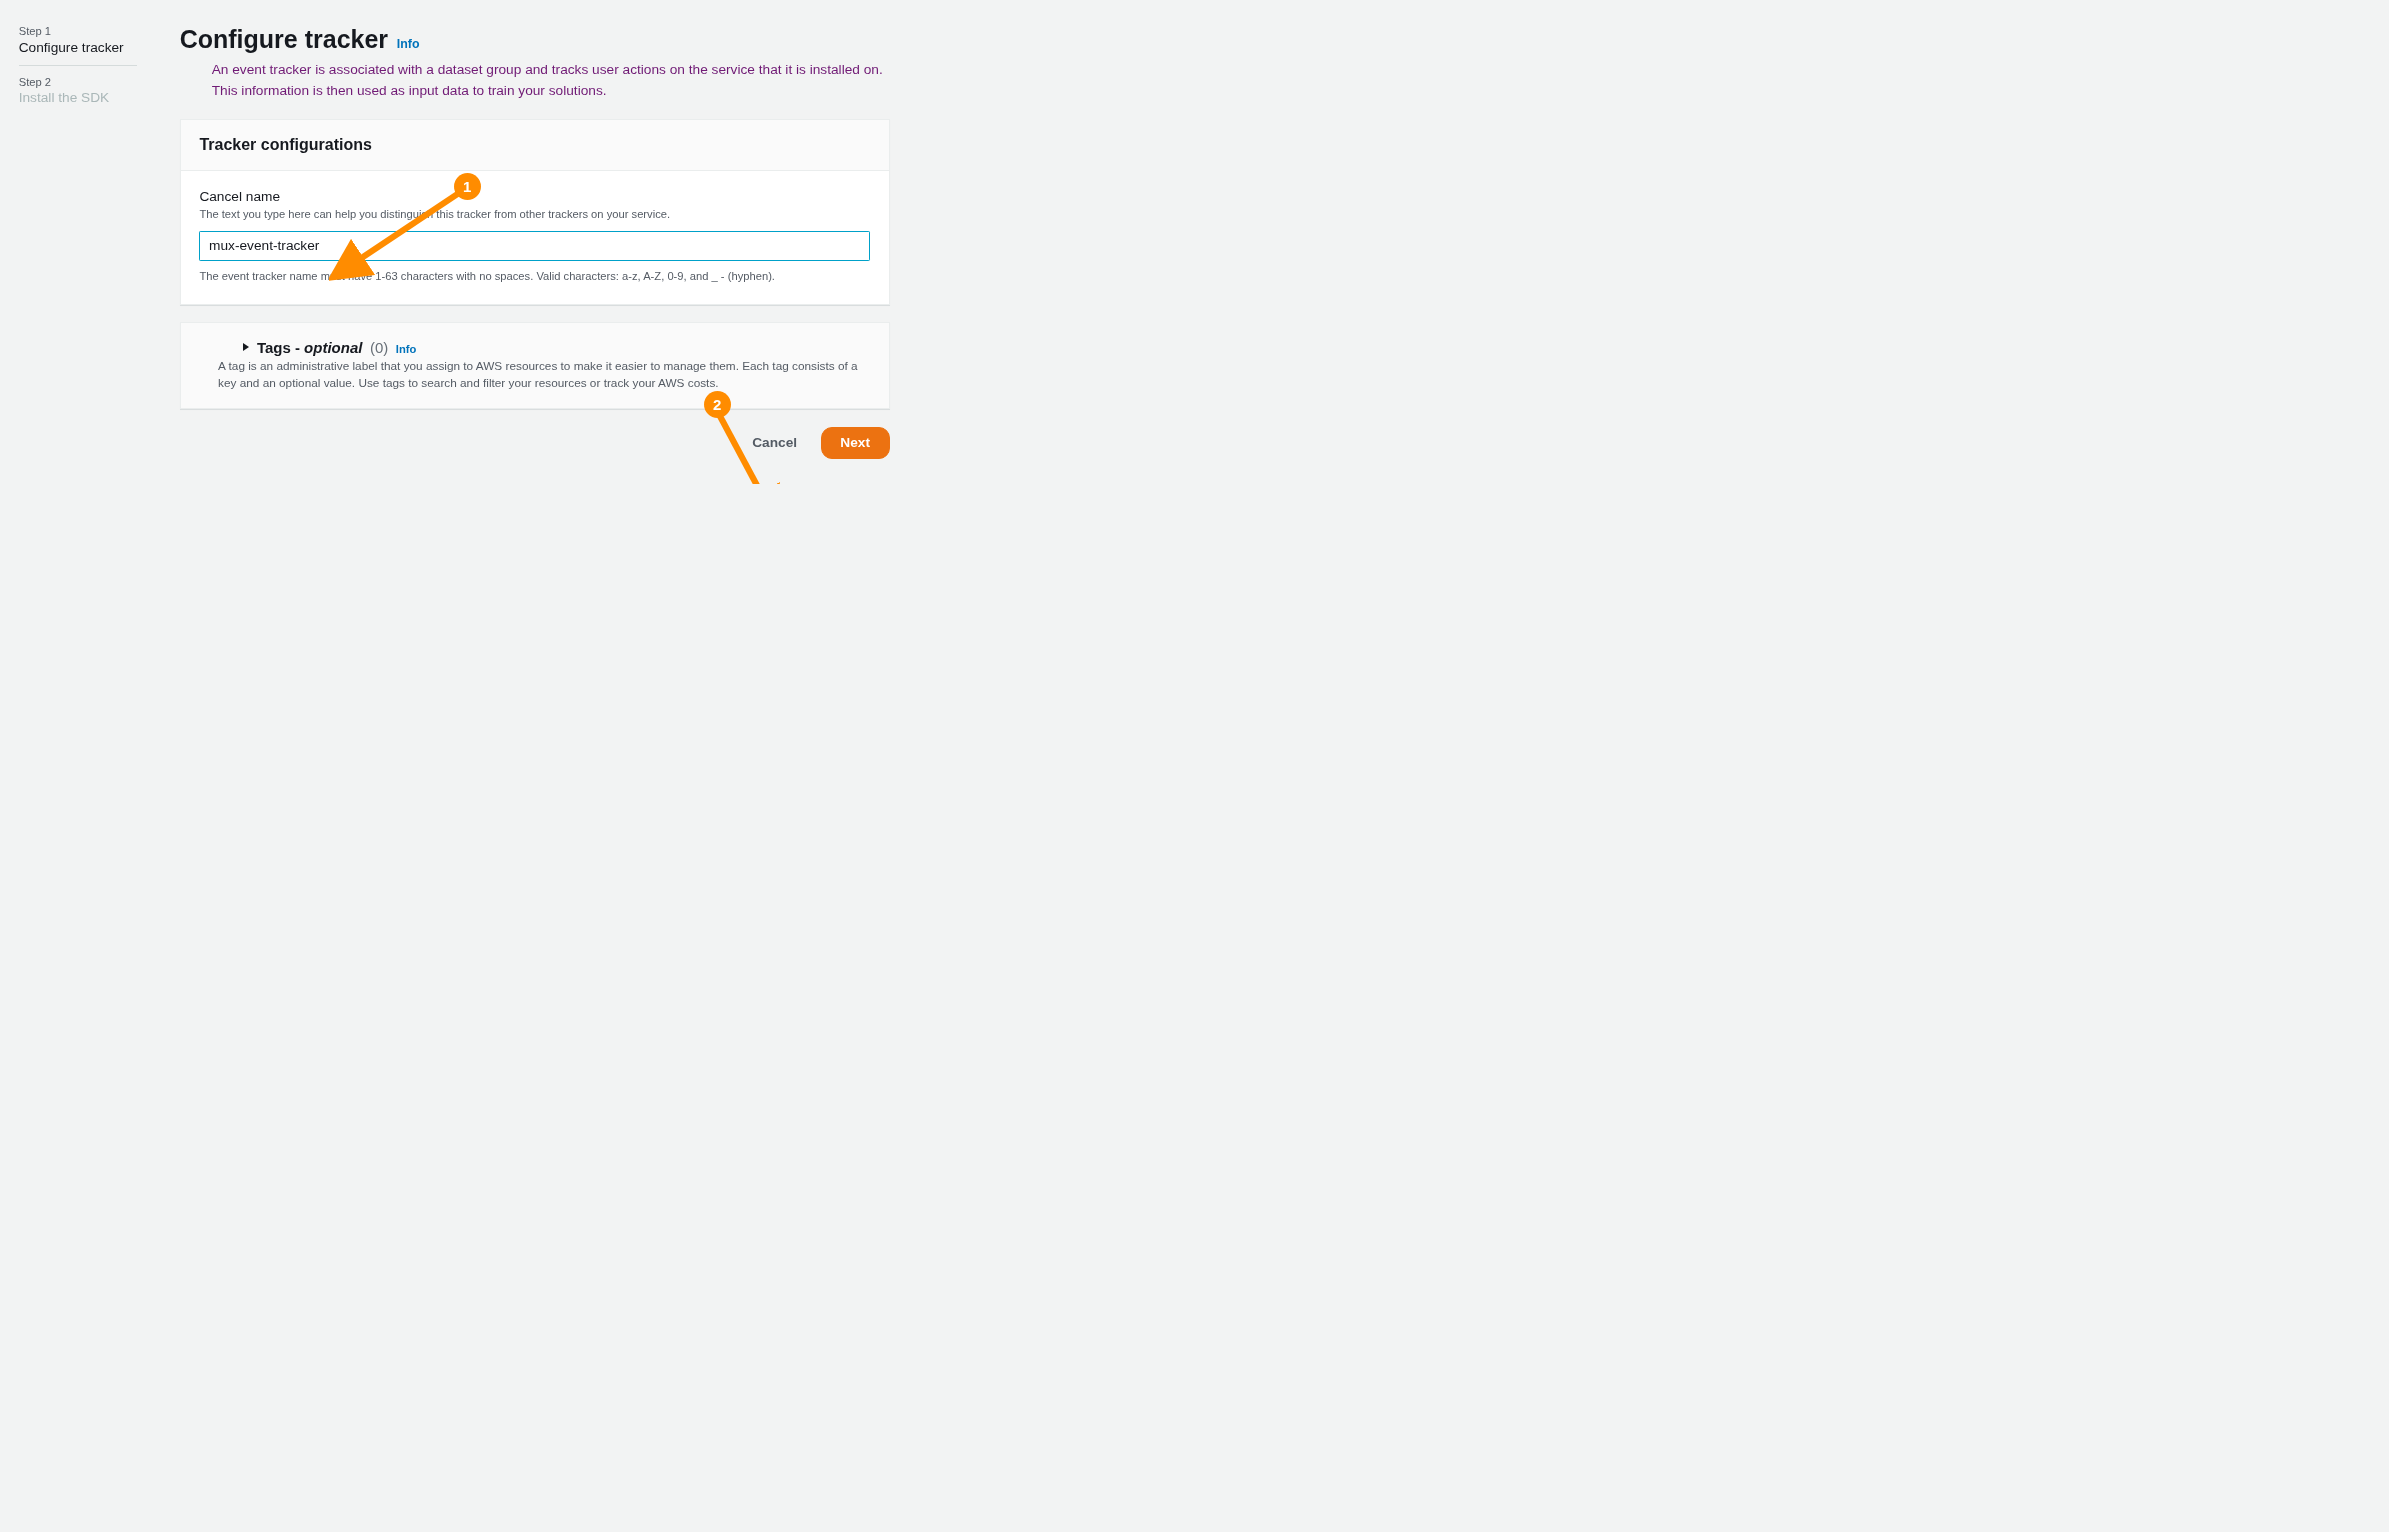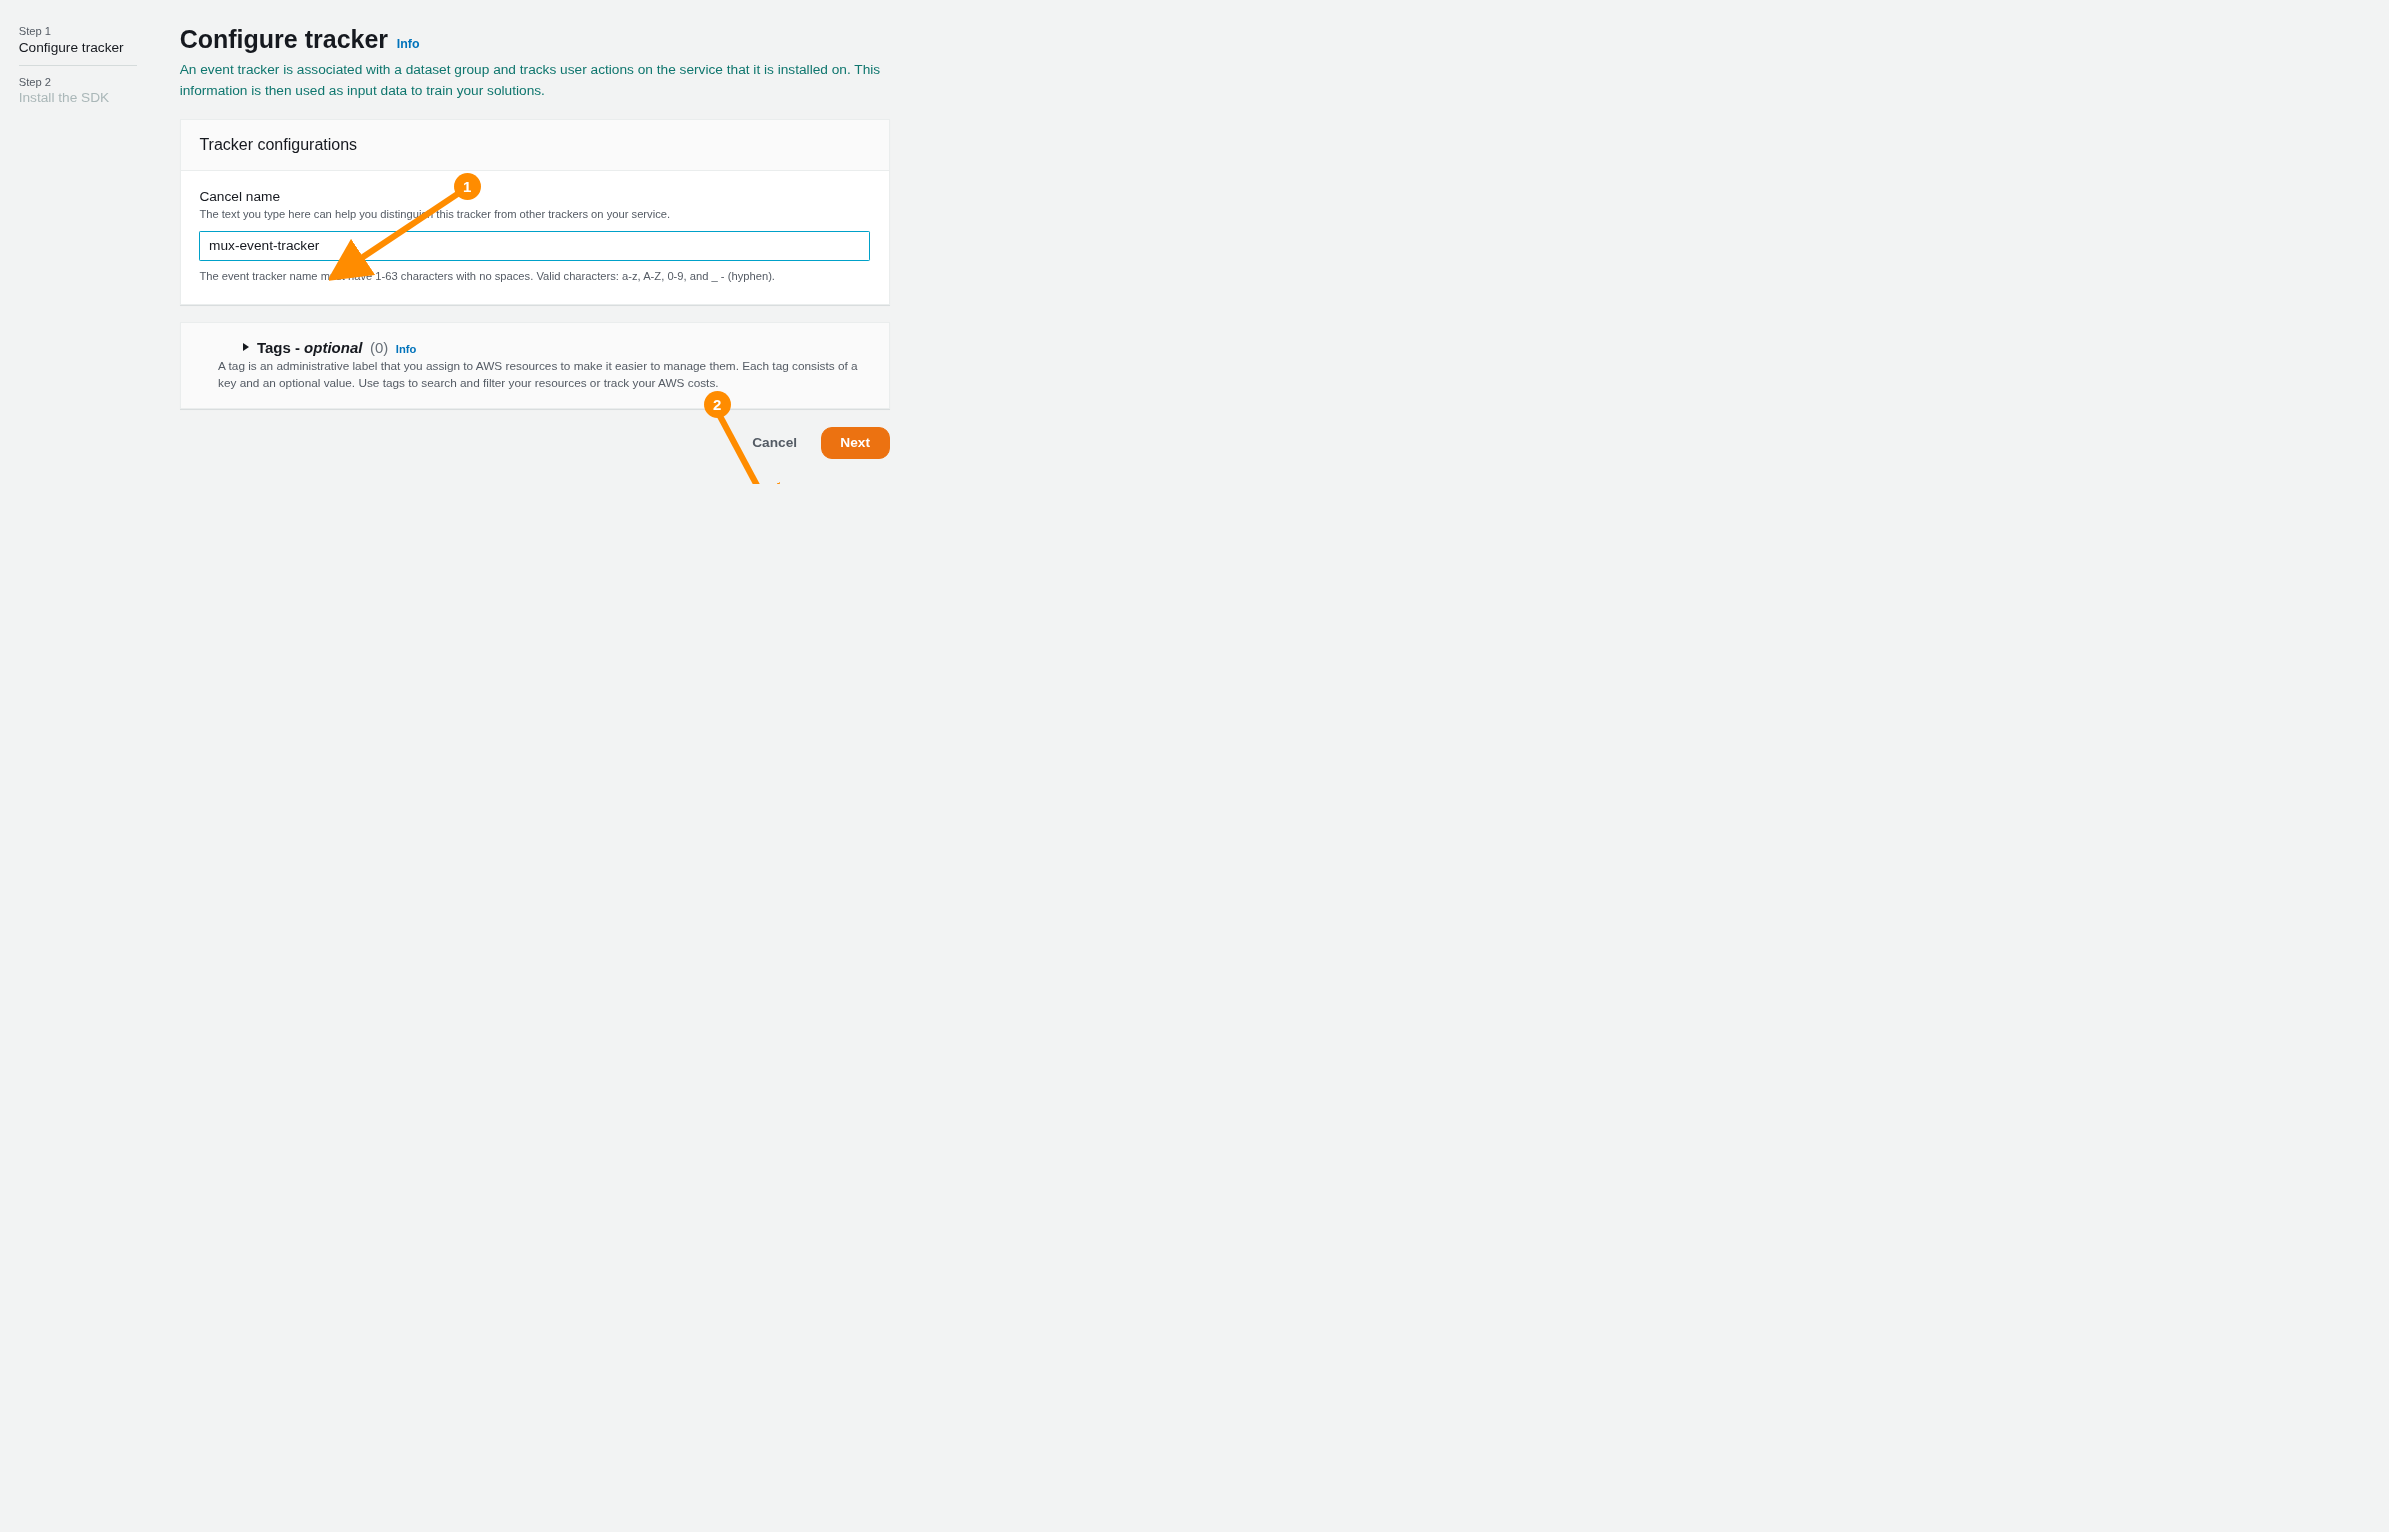--- a/index.html
+++ b/index.html
@@ -62,37 +62,38 @@
       color: #16191f;
     }
     .info-link {
       font-size: 12.4px;
       font-weight: 700;
       color: #0073bb;
       cursor: pointer;
     }
     .page-subtitle {
       font-size: 13.7px;
-      color: #0f766e;
+      color: #701a75;
       line-height: 1.5;
+      margin-left: 32px;
     }
     .panel {
       background: #ffffff;
       border: 0.6px solid #eaeded;
       box-shadow: 0 0.6px 0.6px rgba(0,28,36,0.1);
       margin-top: 17.4px;
     }
     .panel-header {
       background: #fafafa;
       border-bottom: 0.6px solid #eaeded;
       padding: 16px 18.7px;
     }
     .panel-header-title {
       font-size: 16px;
-      font-weight: 400;
+      font-weight: 700;
       color: #16191f;
     }
     .panel-body {
       padding: 18.7px;
     }
     .field-label {
       font-size: 13.7px;
       font-weight: 400;
       color: #16191f;
       margin-bottom: 2.5px;

